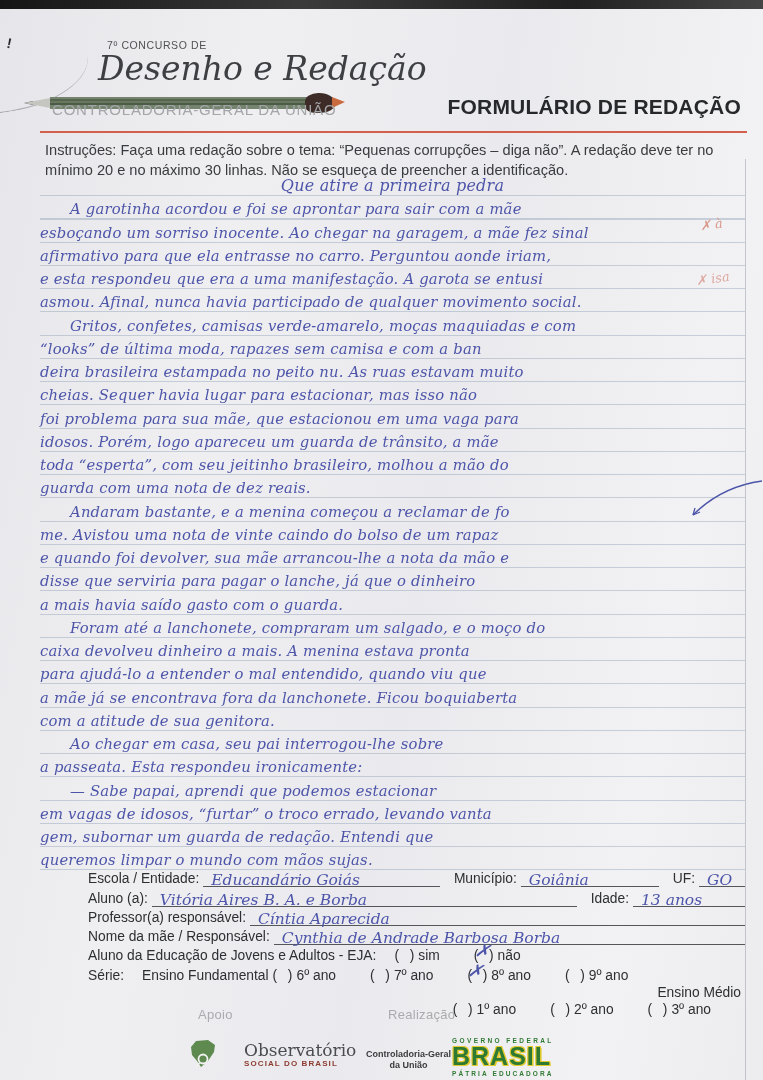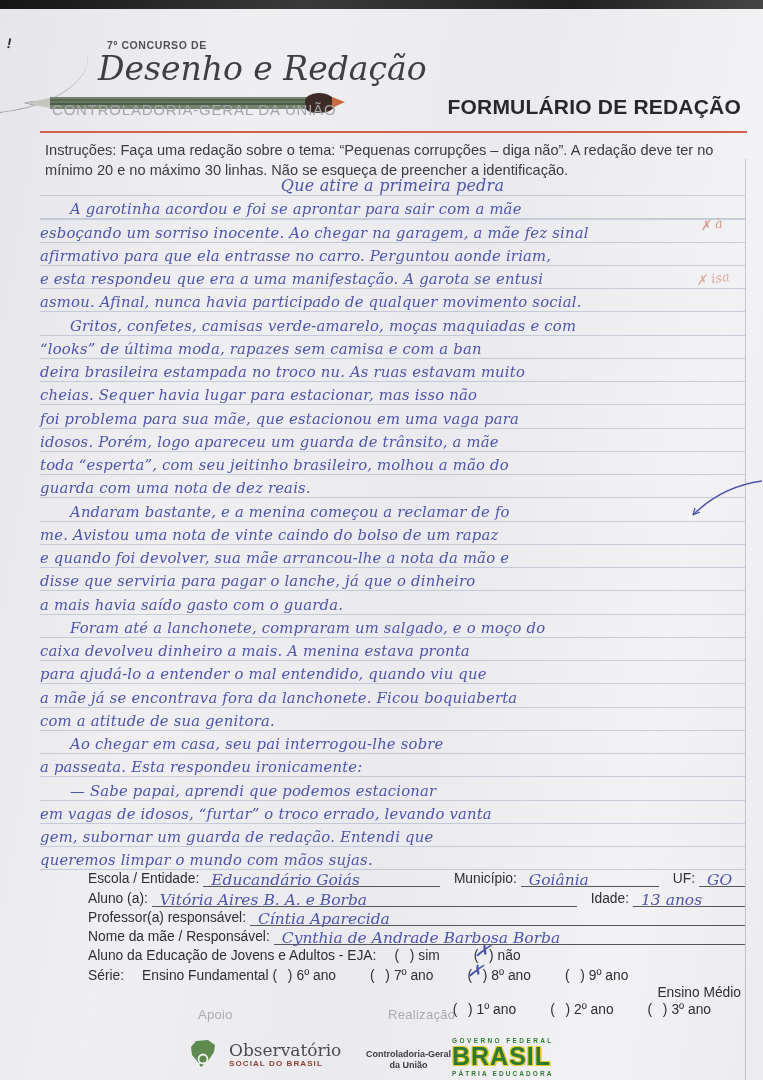--- a/index.html
+++ b/index.html
@@ -15,21 +15,21 @@
     background:
       linear-gradient(100deg, #e6e6ea 0%, #efeff2 28%, #eaeaee 55%, #f2f2f4 82%, #ececef 100%);
   }
   .crease-right{position:absolute;top:150px;bottom:0;right:17px;width:1px;
     background:rgba(140,145,158,.45);}
   .corner-crease{position:absolute;top:38px;left:-30px;width:120px;height:60px;
     border-bottom:1px solid rgba(120,120,125,.55);border-radius:0 0 70% 20%;transform:rotate(-9deg);}
   .stray-mark{position:absolute;top:26px;left:7px;color:#2c2c2e;font-weight:bold;
     font-size:14px;transform:rotate(12deg);}
   
-  .contest-number{position:absolute;top:30px;left:107px;font-size:10.5px;font-weight:bold;
+  .contest-number{position:absolute;top:30px;left:107px;font-size:10.5px;font-weight:normal;
     letter-spacing:.6px;color:#505154;}
   .logo-script{position:absolute;top:40px;left:98px;
     font-family:"DejaVu Serif",serif;font-style:italic;font-size:33px;color:#3e3f43;}
   .pencil{position:absolute;top:84px;left:24px;width:330px;height:20px;}
   .pencil-tip{position:absolute;left:0;top:5px;width:0;height:0;
     border-top:5px solid transparent;border-bottom:5px solid transparent;
     border-right:26px solid #c5c6c0;}
   .pencil-point{position:absolute;left:0;top:8px;width:9px;height:4px;background:#55565a;
     clip-path:polygon(0 50%,100% 0,100% 100%);}
   .pencil-body{position:absolute;left:26px;top:4px;width:258px;height:12px;
@@ -79,21 +79,21 @@
   .paren{position:relative;letter-spacing:1px;}
   .olabel{padding-left:3px;}
   .xmark{position:absolute;left:1px;top:-6px;font-family:"DejaVu Serif",serif;
     font-style:italic;font-size:18px;color:#4d55a9;transform:rotate(8deg);}
   .grade-indent{padding-left:57px;flex-direction:column;}
   
   .footer-label{position:absolute;font-size:13px;color:#aaabae;letter-spacing:.3px;}
   .apoio{top:998px;left:198px;}
   .realizacao{top:998px;left:388px;}
   .obs-logo{position:absolute;top:1030px;left:188px;display:flex;align-items:center;}
-  .obs-text{margin-left:5px;}
+  .obs-text{margin-left:20px;}
   .obs-line1{font-family:"DejaVu Serif",serif;font-size:17px;color:#4b4c4f;line-height:1;}
   .obs-line2{font-size:8px;letter-spacing:1.1px;color:#8c3c30;font-weight:bold;}
   .cgu-logo{position:absolute;top:1040px;left:366px;font-size:9px;font-weight:bold;
     color:#3c3c3f;line-height:1.25;text-align:center;}
   .brasil-logo{position:absolute;top:1028px;left:452px;text-align:left;}
   .brasil-top{font-size:6.5px;font-weight:bold;letter-spacing:2.4px;color:#2f7a33;}
   .brasil-name{font-size:25px;font-weight:bold;letter-spacing:1px;color:#2f7a33;line-height:1;
     text-shadow:1.4px 1.4px 0 #e3ca2e,-1px 1px 0 #e3ca2e,1px -1px 0 #e3ca2e,-1px -1px 0 #e3ca2e;}
   .brasil-bottom{font-size:6.5px;font-weight:bold;letter-spacing:2.1px;color:#2f7a33;margin-top:1px;}
 </style>
@@ -124,21 +124,21 @@
   <div class="essay">
     <div class="essay-title">Que atire a primeira pedra</div>
     <div>
         <div class="essay-line indent">A garotinha acordou e foi se aprontar para sair com a mãe</div>
         <div class="essay-line">esboçando um sorriso inocente. Ao chegar na garagem, a mãe fez sinal</div>
         <div class="essay-line">afirmativo para que ela entrasse no carro. Perguntou aonde iriam,</div>
         <div class="essay-line">e esta respondeu que era a uma manifestação. A garota se entusi</div>
         <div class="essay-line">asmou. Afinal, nunca havia participado de qualquer movimento social.</div>
         <div class="essay-line indent">Gritos, confetes, camisas verde-amarelo, moças maquiadas e com</div>
         <div class="essay-line">“looks” de última moda, rapazes sem camisa e com a ban</div>
-        <div class="essay-line">deira brasileira estampada no troco nu. As ruas estavam muito</div>
+        <div class="essay-line">deira brasileira estampada no peito nu. As ruas estavam muito</div>
         <div class="essay-line">cheias. Sequer havia lugar para estacionar, mas isso não</div>
         <div class="essay-line">foi problema para sua mãe, que estacionou em uma vaga para</div>
         <div class="essay-line">idosos. Porém, logo apareceu um guarda de trânsito, a mãe</div>
         <div class="essay-line">toda “esperta”, com seu jeitinho brasileiro, molhou a mão do</div>
         <div class="essay-line">guarda com uma nota de dez reais.</div>
         <div class="essay-line indent">Andaram bastante, e a menina começou a reclamar de fo</div>
         <div class="essay-line">me. Avistou uma nota de vinte caindo do bolso de um rapaz</div>
         <div class="essay-line">e quando foi devolver, sua mãe arrancou-lhe a nota da mão e</div>
         <div class="essay-line">disse que serviria para pagar o lanche, já que o dinheiro</div>
         <div class="essay-line">a mais havia saído gasto com o guarda.</div>

